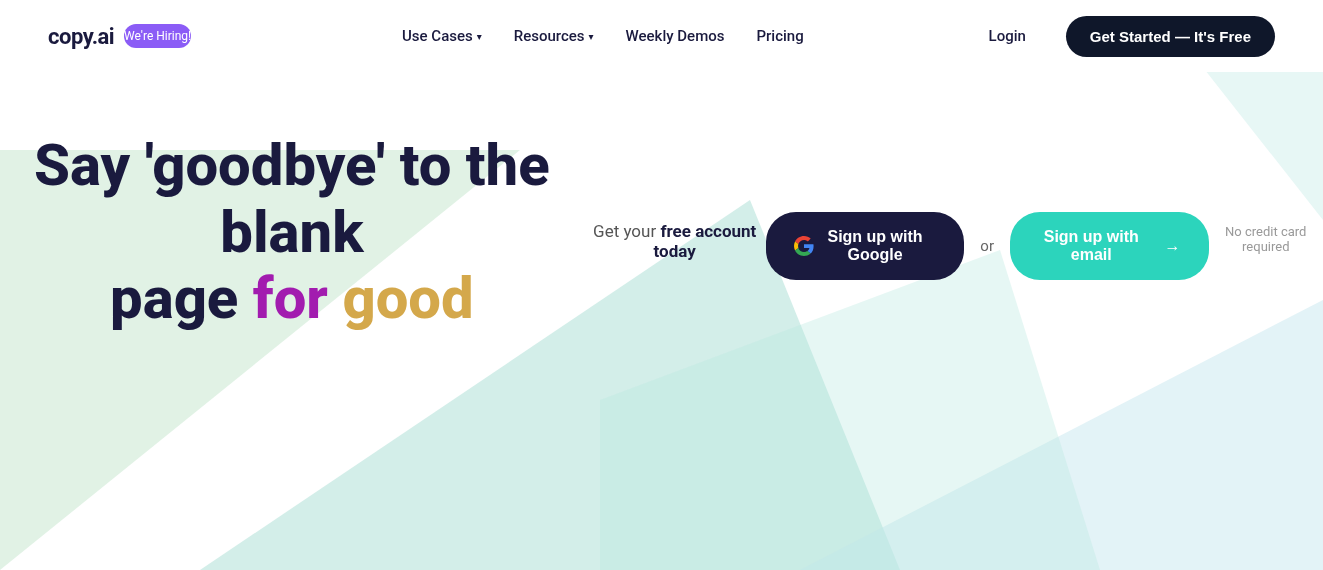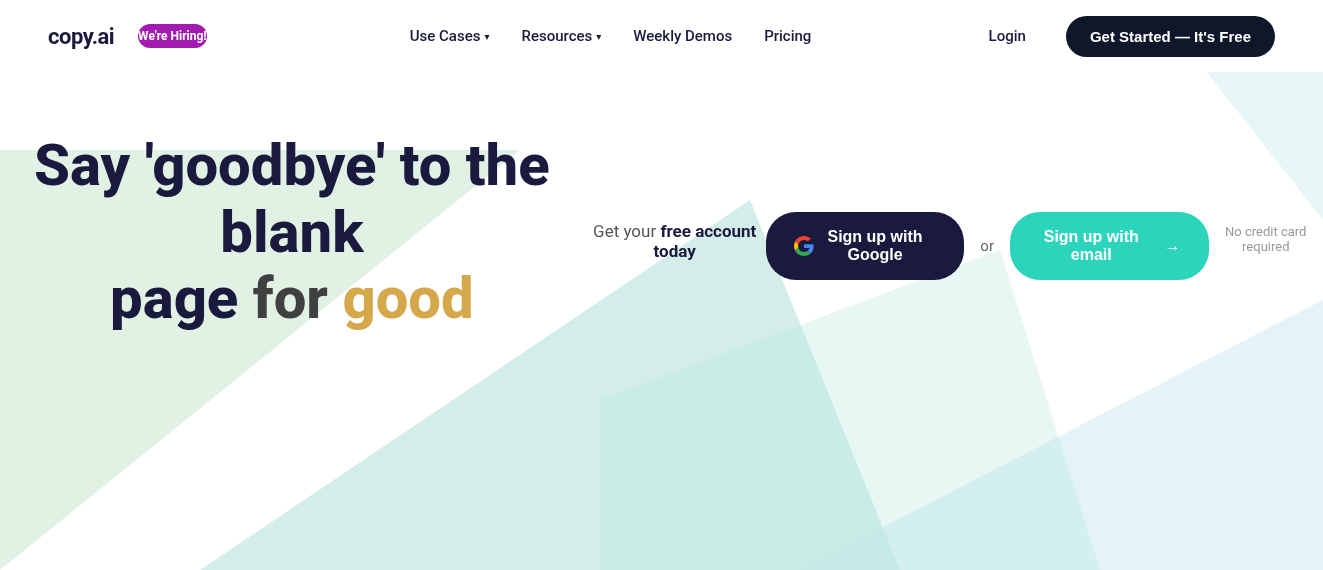--- a/index.html
+++ b/index.html
@@ -20,35 +20,35 @@
       align-items: center;
       justify-content: space-between;
       padding: 0 48px;
       height: 72px;
       background: #fff;
     }
 
     .navbar-left {
       display: flex;
       align-items: center;
-      gap: 24px;
+      gap: 10px;
     }
 
     .logo {
       font-size: 22px;
       font-weight: 700;
       color: #1a1a3e;
       letter-spacing: -0.5px;
     }
 
     .hiring-badge {
-      background: #a21caf;
+      background: #8b5cf6;
       color: #fff;
       font-size: 12px;
-      font-weight: 700;
+      font-weight: 400;
       padding: 5px 0;
       border-radius: 20px;
     }
 
     .navbar-center {
       display: flex;
       align-items: center;
       gap: 32px;
       margin-left: 26px;
     }
@@ -106,21 +106,21 @@
 
     .hero-title {
       font-size: 58px;
       font-weight: 800;
       color: #1a1a3e;
       line-height: 1.15;
       max-width: 780px;
     }
 
     .for-text {
-      color: #404040;
+      color: #a21caf;
     }
 
     .good-text {
       color: #d4a84b;
     }
 
     .hero-subtitle {
       margin-top: 17px;
       font-size: 17px;
       color: #555;

